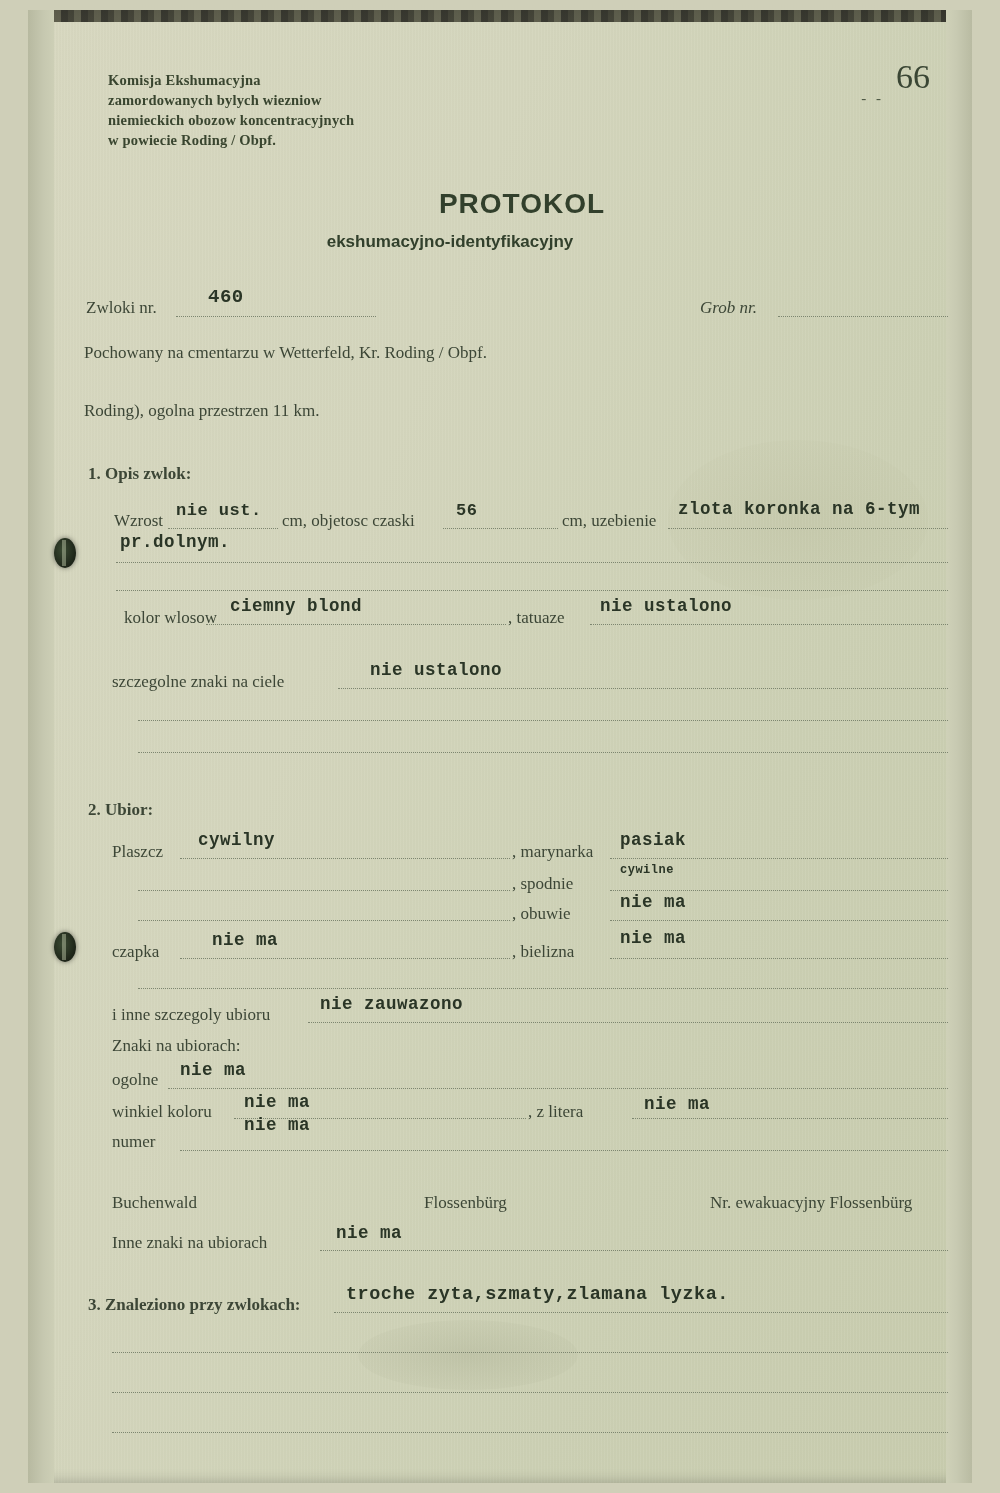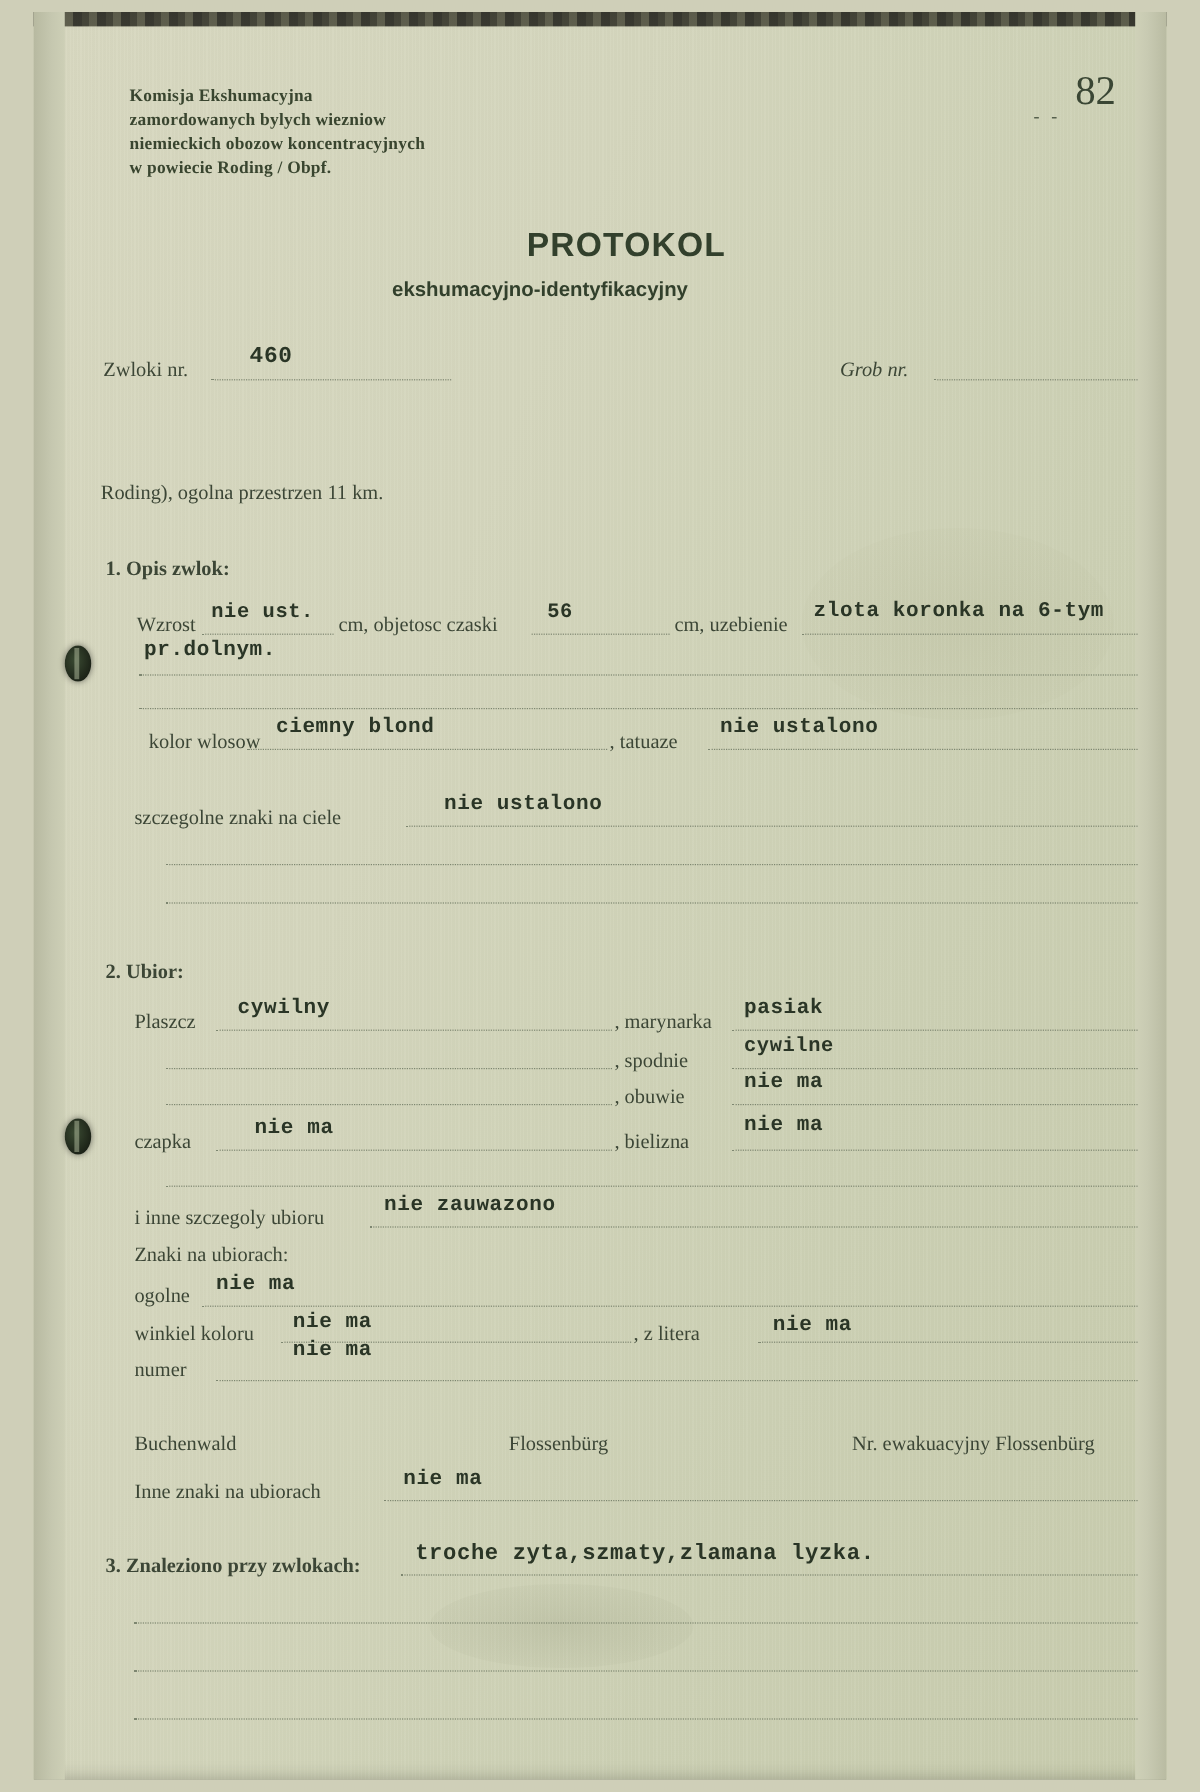--- a/index.html
+++ b/index.html
@@ -111,33 +111,34 @@
   <div class="stain" style="left:330px;top:1310px;width:220px;height:70px;background:radial-gradient(ellipse,rgba(120,125,95,.16),rgba(120,125,95,0));"></div>
   <div class="stain" style="left:640px;top:430px;width:260px;height:160px;background:radial-gradient(ellipse,rgba(150,150,110,.12),rgba(150,150,110,0));"></div>
 
   <div class="hdr">
     <div>Komisja Ekshumacyjna</div>
     <div>zamordowanych bylych wiezniow</div>
     <div>niemieckich obozow koncentracyjnych</div>
     <div>w powiecie Roding / Obpf.</div>
   </div>
 
-  <div id="pageno">82</div>
+  <div id="pageno">66</div>
   <div id="pageno-dash">- -</div>
 
   <div id="title">PROTOKOL</div>
   <div id="subtitle">ekshumacyjno-identyfikacyjny</div>
 
   <div class="lbl pr" style="left:58px;top:288px;">Zwloki nr.</div>
   <div class="typed" style="position:absolute;left:180px;top:276px;font-size:19px;">460</div>
   <div class="dots" style="left:148px;top:306px;width:200px;"></div>
 
   <div class="lbl pr" style="left:672px;top:288px;font-style:italic;">Grob nr.</div>
   <div class="dots" style="left:750px;top:306px;width:170px;"></div>
 
+  <div class="lbl pr" style="left:56px;top:333px;">Pochowany na cmentarzu w Wetterfeld, Kr. Roding / Obpf.</div>
   <div class="lbl pr" style="left:56px;top:391px;">Roding), ogolna przestrzen 11 km.</div>
 
   <div class="lbl pr" style="left:60px;top:454px;font-weight:bold;">1. Opis zwlok:</div>
 
   <div class="lbl pr" style="left:86px;top:501px;">Wzrost</div>
   <div class="typed" style="position:absolute;left:148px;top:491px;font-size:17px;">nie ust.</div>
   <div class="dots" style="left:140px;top:518px;width:110px;"></div>
   <div class="lbl pr" style="left:254px;top:501px;">cm, objetosc czaski</div>
   <div class="typed" style="position:absolute;left:428px;top:491px;font-size:17px;">56</div>
   <div class="dots" style="left:415px;top:518px;width:115px;"></div>
@@ -165,21 +166,21 @@
 
   <div class="lbl pr" style="left:84px;top:832px;">Plaszcz</div>
   <div class="typed" style="position:absolute;left:170px;top:820px;font-size:17.5px;">cywilny</div>
   <div class="dots" style="left:152px;top:848px;width:330px;"></div>
   <div class="lbl pr" style="left:484px;top:832px;">, marynarka</div>
   <div class="typed" style="position:absolute;left:592px;top:820px;font-size:17.5px;">pasiak</div>
   <div class="dots" style="left:582px;top:848px;width:338px;"></div>
 
   <div class="dots" style="left:110px;top:880px;width:372px;"></div>
   <div class="lbl pr" style="left:484px;top:864px;">, spodnie</div>
-  <div class="typed" style="position:absolute;left:592px;top:853px;font-size:17px;">cywilne</div>
+  <div class="typed" style="position:absolute;left:592px;top:853px;font-size:12px;">cywilne</div>
   <div class="dots" style="left:582px;top:880px;width:338px;"></div>
 
   <div class="dots" style="left:110px;top:910px;width:372px;"></div>
   <div class="lbl pr" style="left:484px;top:894px;">, obuwie</div>
   <div class="typed" style="position:absolute;left:592px;top:882px;font-size:17.5px;">nie ma</div>
   <div class="dots" style="left:582px;top:910px;width:338px;"></div>
 
   <div class="lbl pr" style="left:84px;top:932px;">czapka</div>
   <div class="typed" style="position:absolute;left:184px;top:920px;font-size:17.5px;">nie ma</div>
   <div class="dots" style="left:152px;top:948px;width:330px;"></div>

